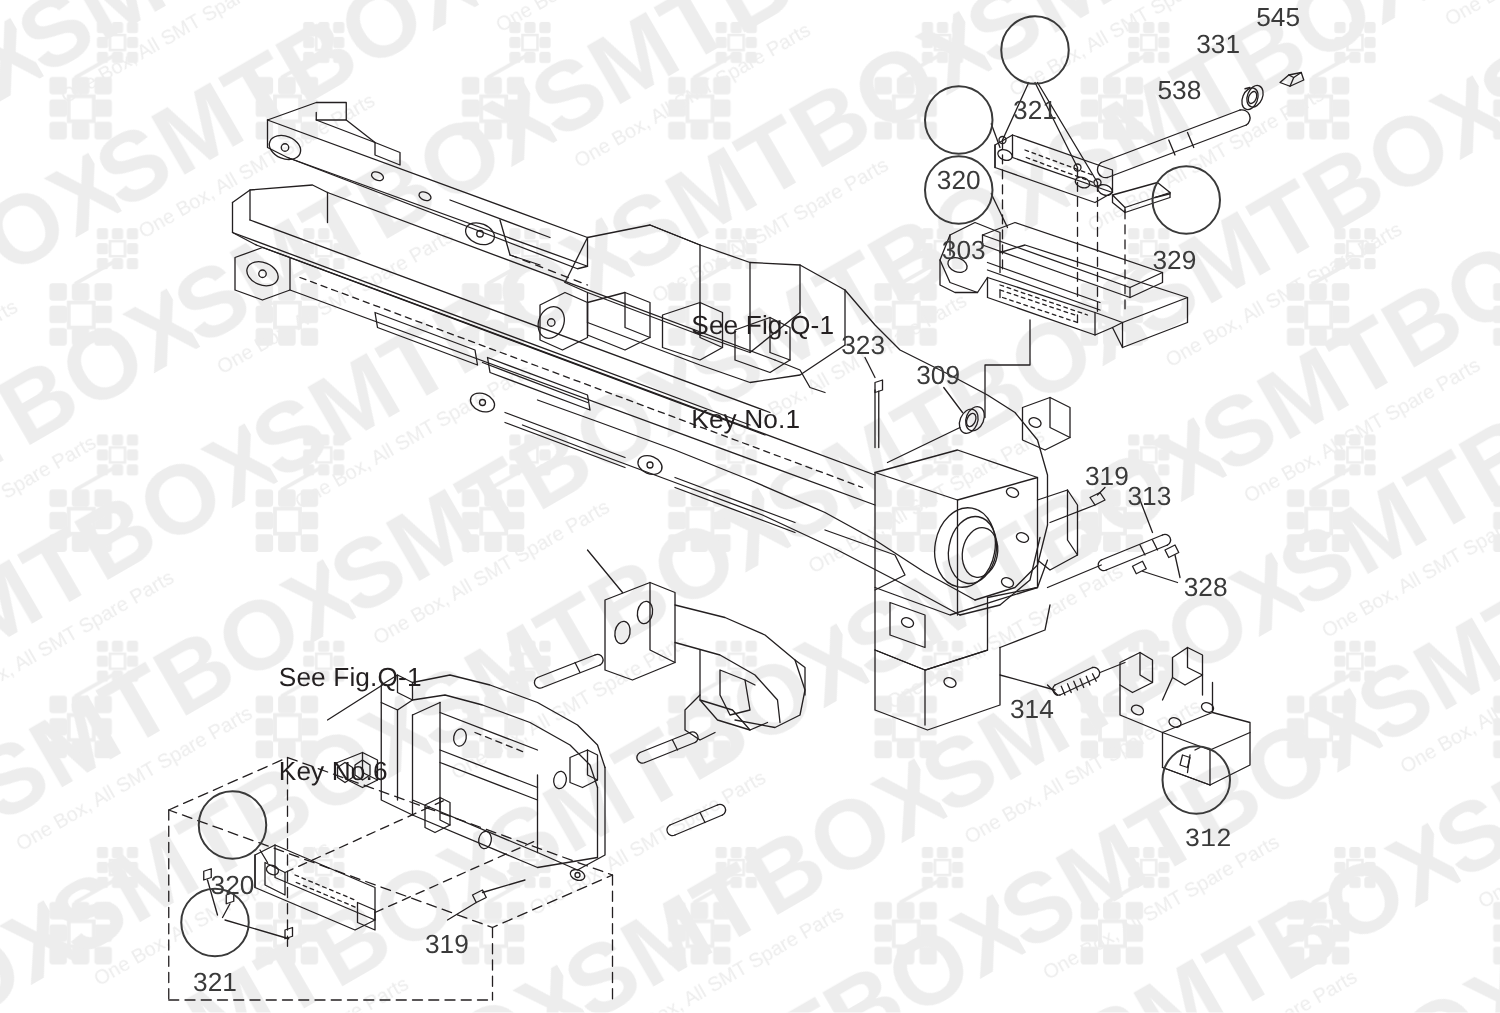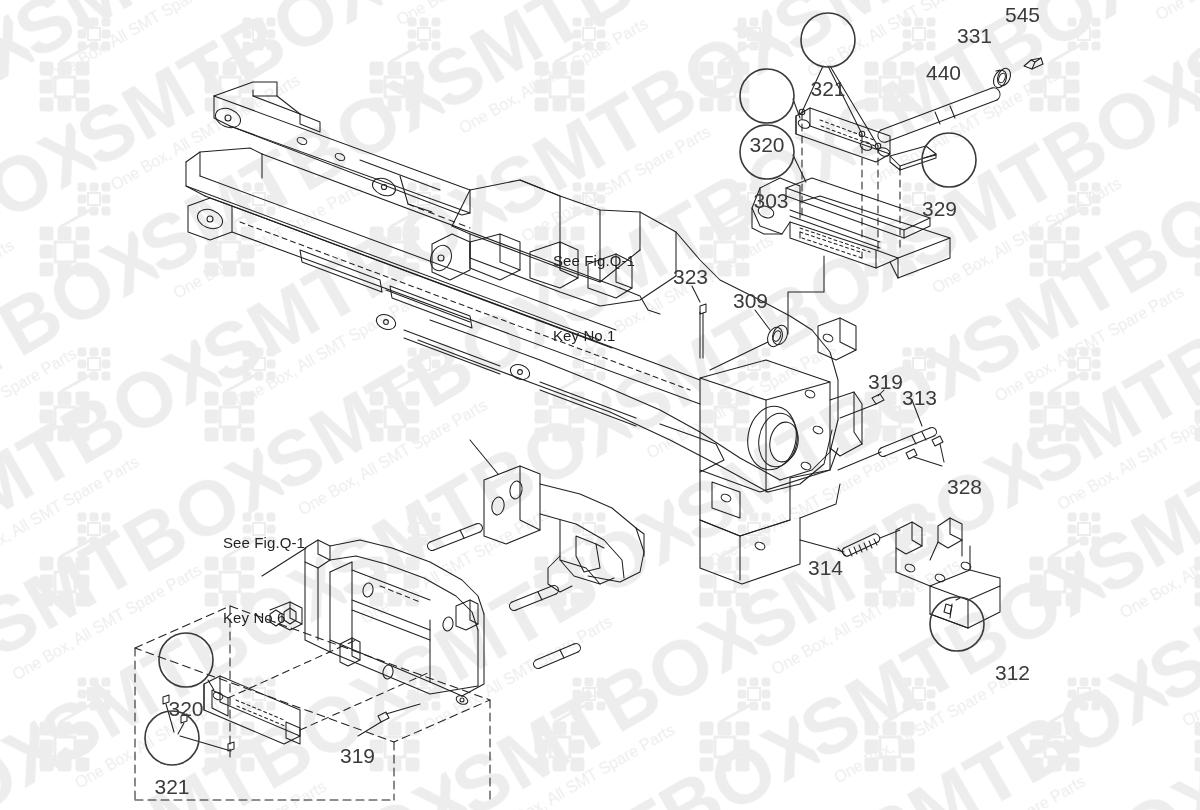--- a/index.html
+++ b/index.html
@@ -10,21 +10,21 @@
   }
   #stage{position:relative;width:1200px;height:810px;background:#fff;overflow:hidden;}
   .layer{position:absolute;left:0;top:0;width:1200px;height:810px;}
   #wm-layer{z-index:1;}
   #art-layer{z-index:2;}
   #label-layer{z-index:3;}
   svg{display:block;}
   .lbl{
     position:absolute;
     color:#231f20;
-    font-size:15px;
+    font-size:21px;
     line-height:25px;
     letter-spacing:.1px;
     white-space:pre;
     font-weight:400;
   }
   .num{
     position:absolute;
     color:#3a3a3a;
     font-size:21px;
     line-height:21px;
@@ -480,43 +480,43 @@
       <div>See Fig.Q-1</div>
       <div>Key No.1</div>
     </div>
     <div class="lbl" style="left:223px;top:480px;">
       <div>See Fig.Q-1</div>
       <div>Key No.6</div>
     </div>
 
     <div class="num" style="left:1005px;top:4px;">545</div>
     <div class="num" style="left:957px;top:25px;">331</div>
-    <div class="num" style="left:926px;top:62px;">440</div>
+    <div class="num" style="left:926px;top:62px;">538</div>
     <div class="num" style="left:673px;top:266px;">323</div>
     <div class="num" style="left:733px;top:290px;">309</div>
     <div class="num" style="left:868px;top:371px;">319</div>
     <div class="num" style="left:902px;top:387px;">313</div>
-    <div class="num" style="left:947px;top:476px;text-align:center;">328</div>
+    <div class="num" style="left:947px;top:460px;text-align:center;">328</div>
     <div class="num" style="left:788px;top:557px;margin-left:20px;">314</div>
     <div class="num" style="left:340px;top:745px;">319</div>
 
     <svg class="layer" viewBox="0 0 1200 810" width="1200" height="810" xmlns="http://www.w3.org/2000/svg">
       <g fill="none" stroke="#3a3a3a" stroke-width="1.6">
         <circle cx="828" cy="40" r="27"></circle>
         <circle cx="767" cy="96" r="27"></circle>
         <circle cx="767" cy="152" r="27"></circle>
         <circle cx="949" cy="160" r="27"></circle>
         <circle cx="957" cy="624" r="27"></circle>
         <circle cx="186" cy="660" r="27"></circle>
         <circle cx="172" cy="738" r="27"></circle>
       </g>
     </svg>
 
     <div class="callout-txt" style="left:801px;top:30px;width:54px;">321</div>
     <div class="callout-txt" style="left:740px;top:86px;width:54px;">320</div>
     <div class="callout-txt" style="left:740px;top:142px;width:62px;">303</div>
     <div class="callout-txt" style="left:922px;top:150px;width:34px;">329</div>
-    <div class="callout-txt" style="left:976px;top:614px;width:73px;">312</div>
+    <div class="callout-txt" style="left:930px;top:614px;width:73px;font-family:Liberation Mono, monospace;">312</div>
     <div class="callout-txt" style="left:159px;top:650px;width:54px;">320</div>
     <div class="callout-txt" style="left:145px;top:728px;width:54px;">321</div>
 
   </div>
 </div>
 
 </body></html>

